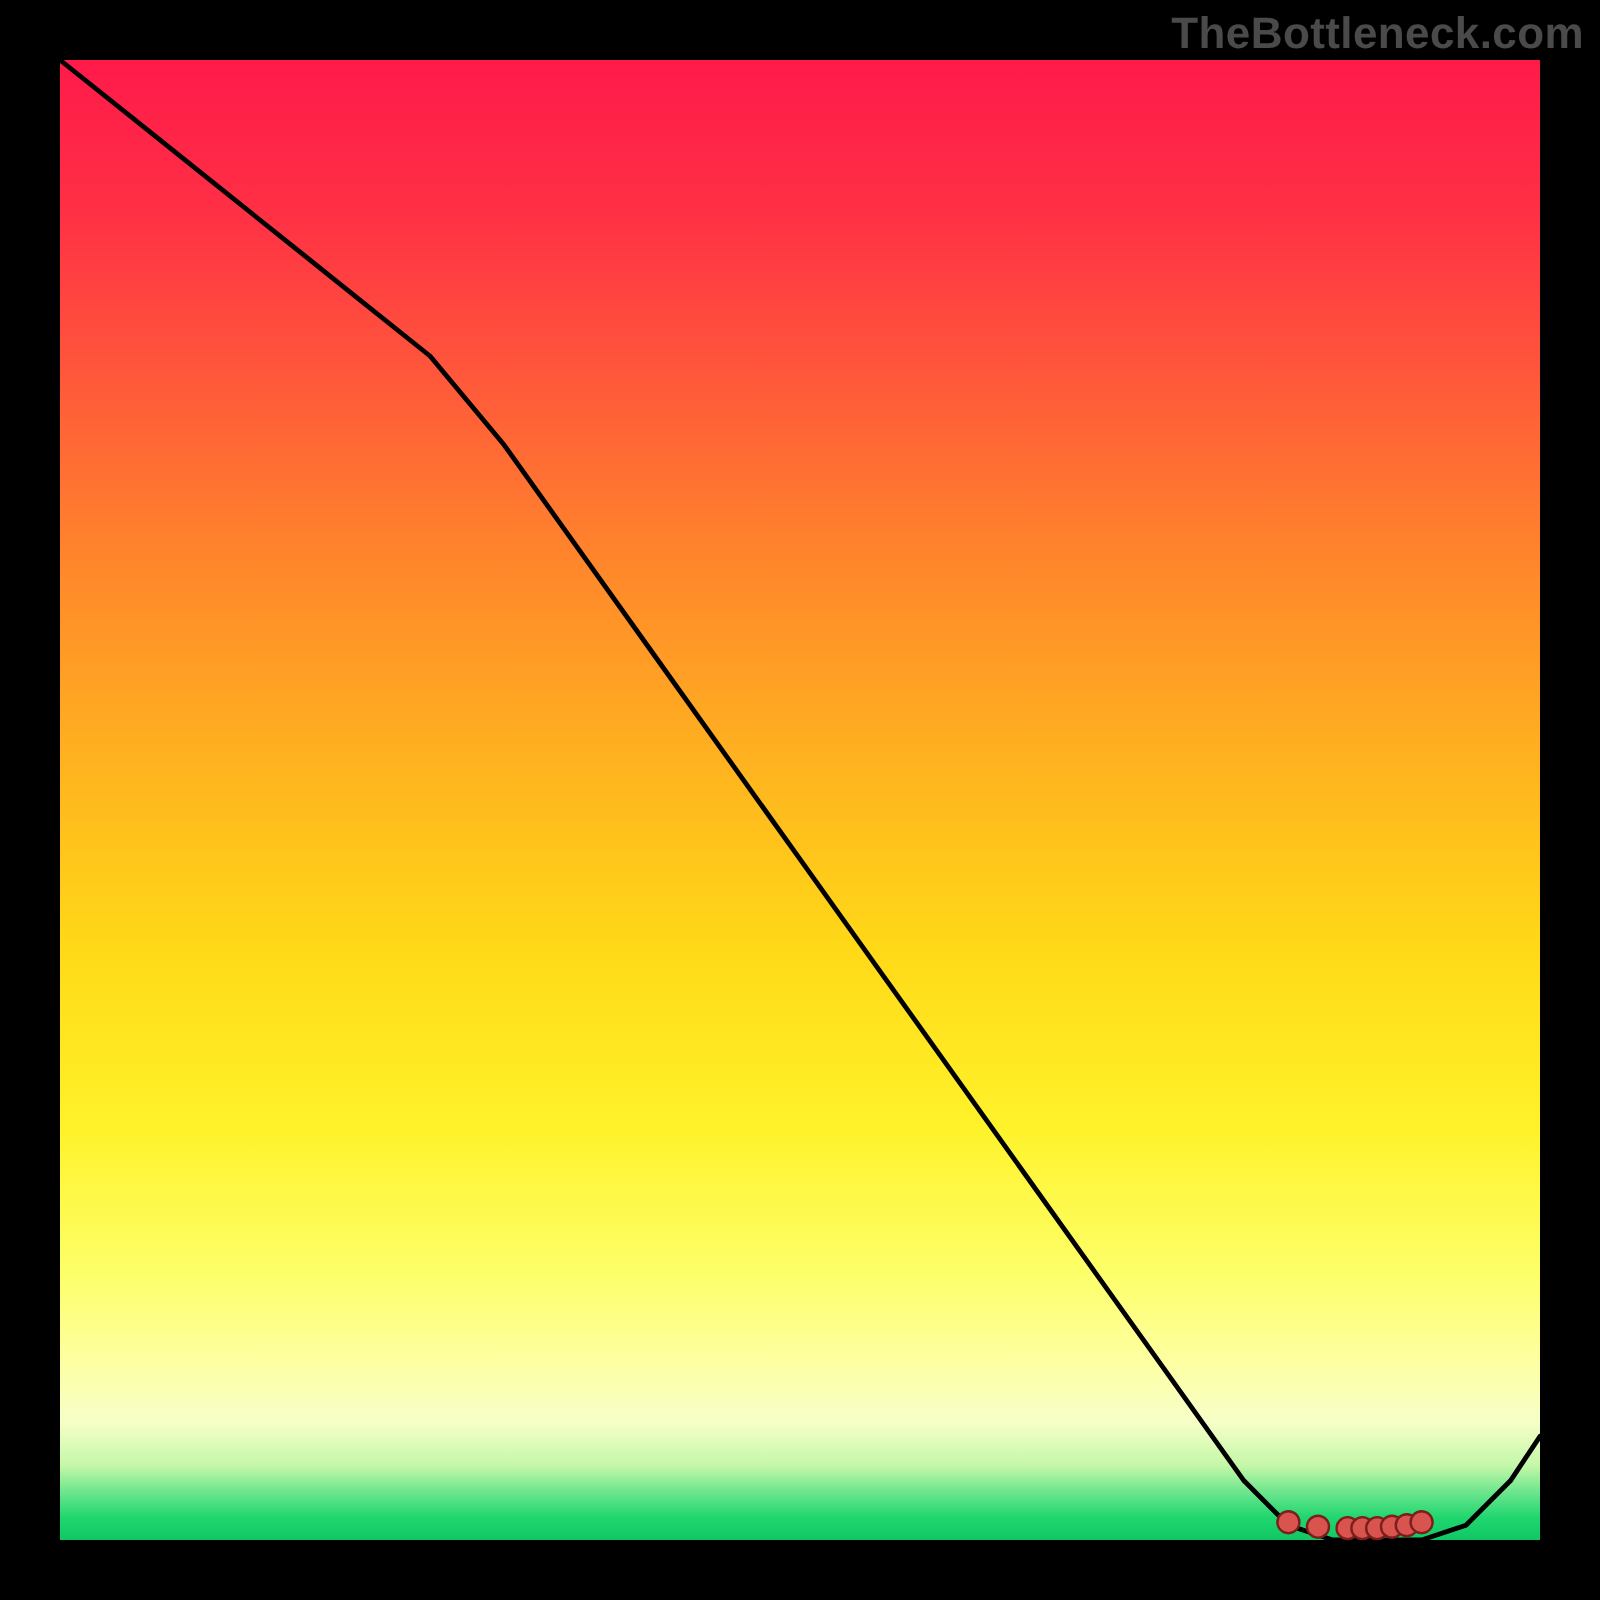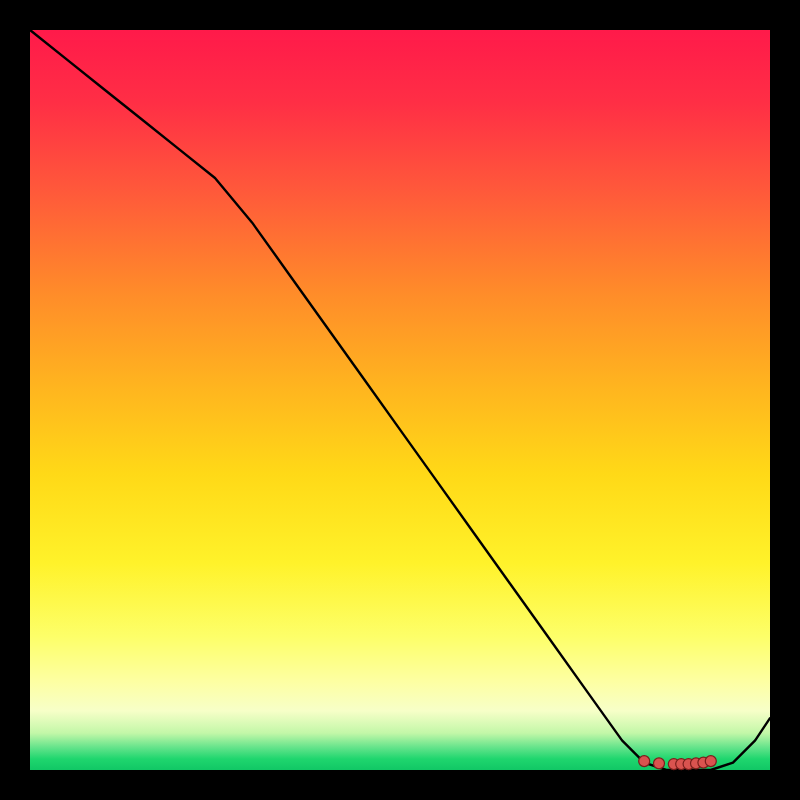--- a/index.html
+++ b/index.html
@@ -74,13 +74,14 @@
           <circle cx="643.80" cy="734.08" r="5.5" fill="#d9534f" stroke="#7a1f1c" stroke-width="1.2"></circle>
           <circle cx="651.20" cy="734.08" r="5.5" fill="#d9534f" stroke="#7a1f1c" stroke-width="1.2"></circle>
           <circle cx="658.60" cy="734.08" r="5.5" fill="#d9534f" stroke="#7a1f1c" stroke-width="1.2"></circle>
           <circle cx="666.00" cy="733.34" r="5.5" fill="#d9534f" stroke="#7a1f1c" stroke-width="1.2"></circle>
           <circle cx="673.40" cy="732.60" r="5.5" fill="#d9534f" stroke="#7a1f1c" stroke-width="1.2"></circle>
           <circle cx="680.80" cy="731.12" r="5.5" fill="#d9534f" stroke="#7a1f1c" stroke-width="1.2"></circle>
         </g>
     </svg>
   </div>
 
+  <div class="watermark">TheBottleneck.com</div>
 </div>
 
 </body></html>

